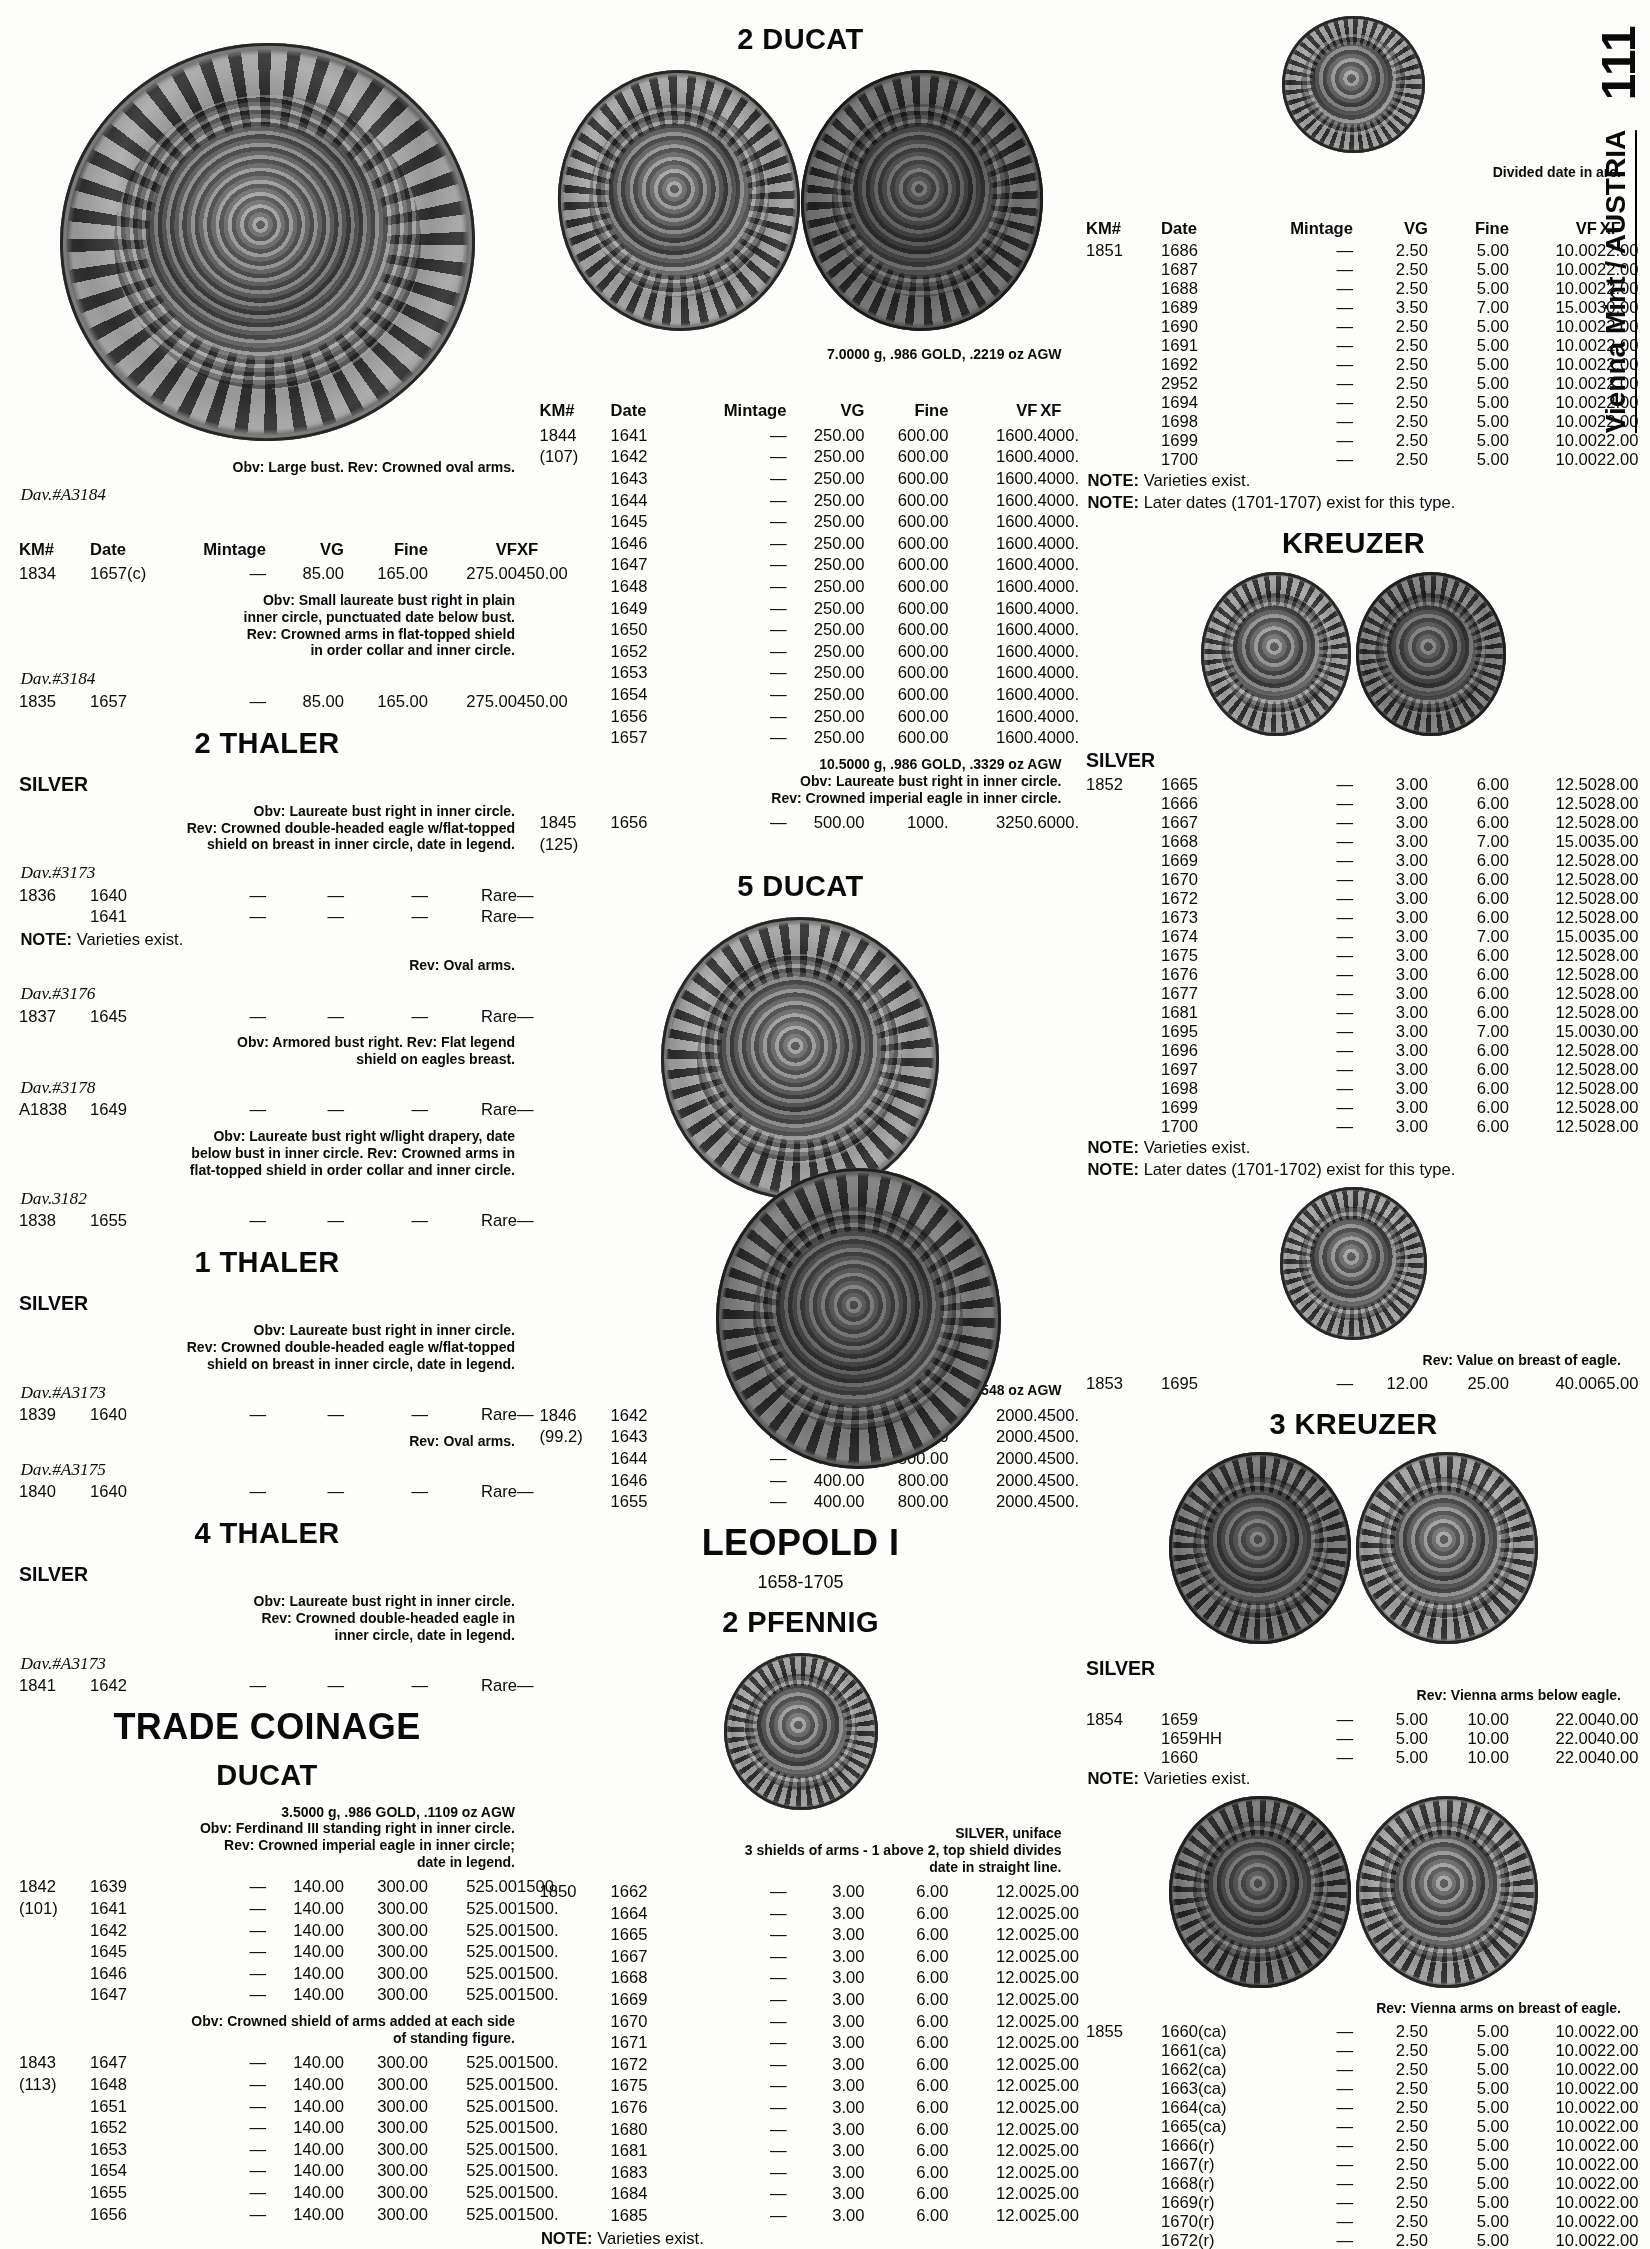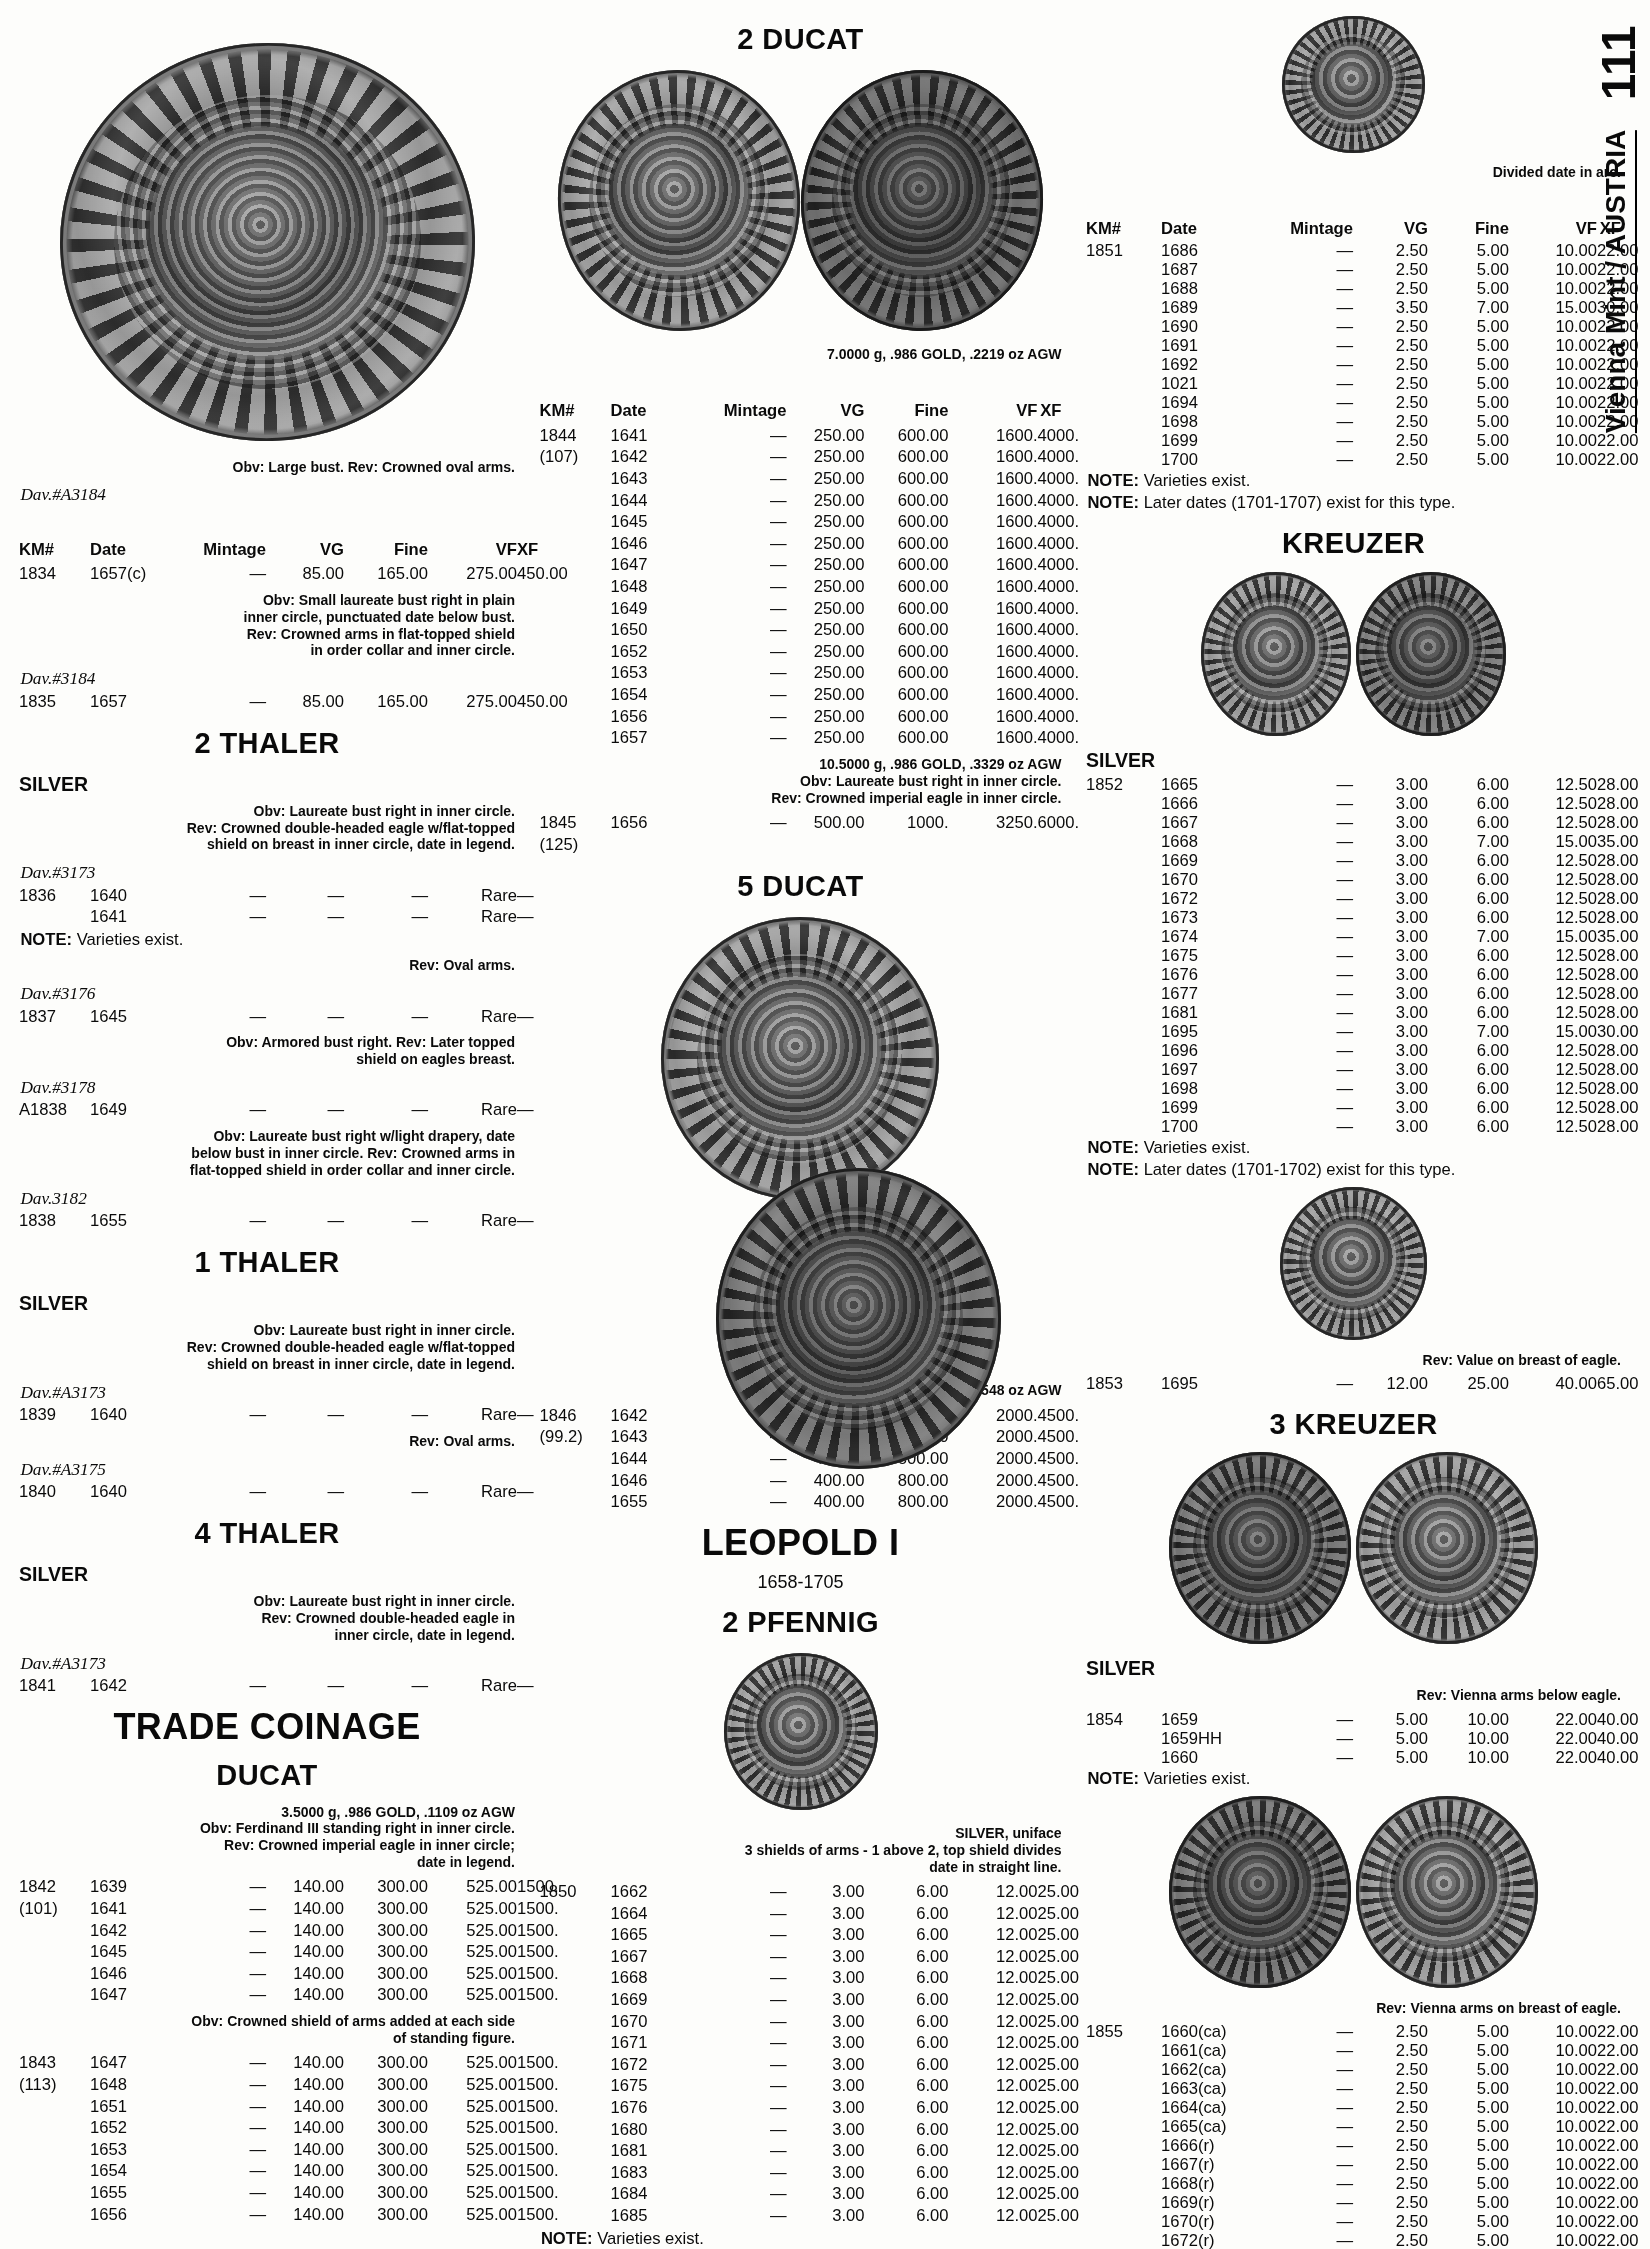--- a/index.html
+++ b/index.html
@@ -131,21 +131,21 @@
       <div class="dav">Dav.#3176</div>
       <div class="tbl">
         <div class="cell c-km">1837</div>
         <div class="cell c-date">1645</div>
         <div class="cell c-num">—</div>
         <div class="cell c-num">—</div>
         <div class="cell c-num">—</div>
         <div class="cell c-num">Rare</div>
         <div class="cell c-num">—</div>
       </div>
-      <div class="desc"><span>Obv: Armored bust right. Rev: Later topped</span><br><span>shield on eagles breast.</span></div>
+      <div class="desc"><span>Obv: Armored bust right. Rev: Flat legend</span><br><span>shield on eagles breast.</span></div>
       <div class="dav">Dav.#3178</div>
       <div class="tbl">
         <div class="cell c-km">A1838</div>
         <div class="cell c-date">1649</div>
         <div class="cell c-num">—</div>
         <div class="cell c-num">—</div>
         <div class="cell c-num">—</div>
         <div class="cell c-num">Rare</div>
         <div class="cell c-num">—</div>
       </div>
@@ -672,21 +672,21 @@
         <div class="cell c-num">10.00</div>
         <div class="cell c-num">22.00</div>
         <div class="cell c-km"></div>
         <div class="cell c-date">1692</div>
         <div class="cell c-num">—</div>
         <div class="cell c-num">2.50</div>
         <div class="cell c-num">5.00</div>
         <div class="cell c-num">10.00</div>
         <div class="cell c-num">22.00</div>
         <div class="cell c-km"></div>
-        <div class="cell c-date">1021</div>
+        <div class="cell c-date">2952</div>
         <div class="cell c-num">—</div>
         <div class="cell c-num">2.50</div>
         <div class="cell c-num">5.00</div>
         <div class="cell c-num">10.00</div>
         <div class="cell c-num">22.00</div>
         <div class="cell c-km"></div>
         <div class="cell c-date">1694</div>
         <div class="cell c-num">—</div>
         <div class="cell c-num">2.50</div>
         <div class="cell c-num">5.00</div>

